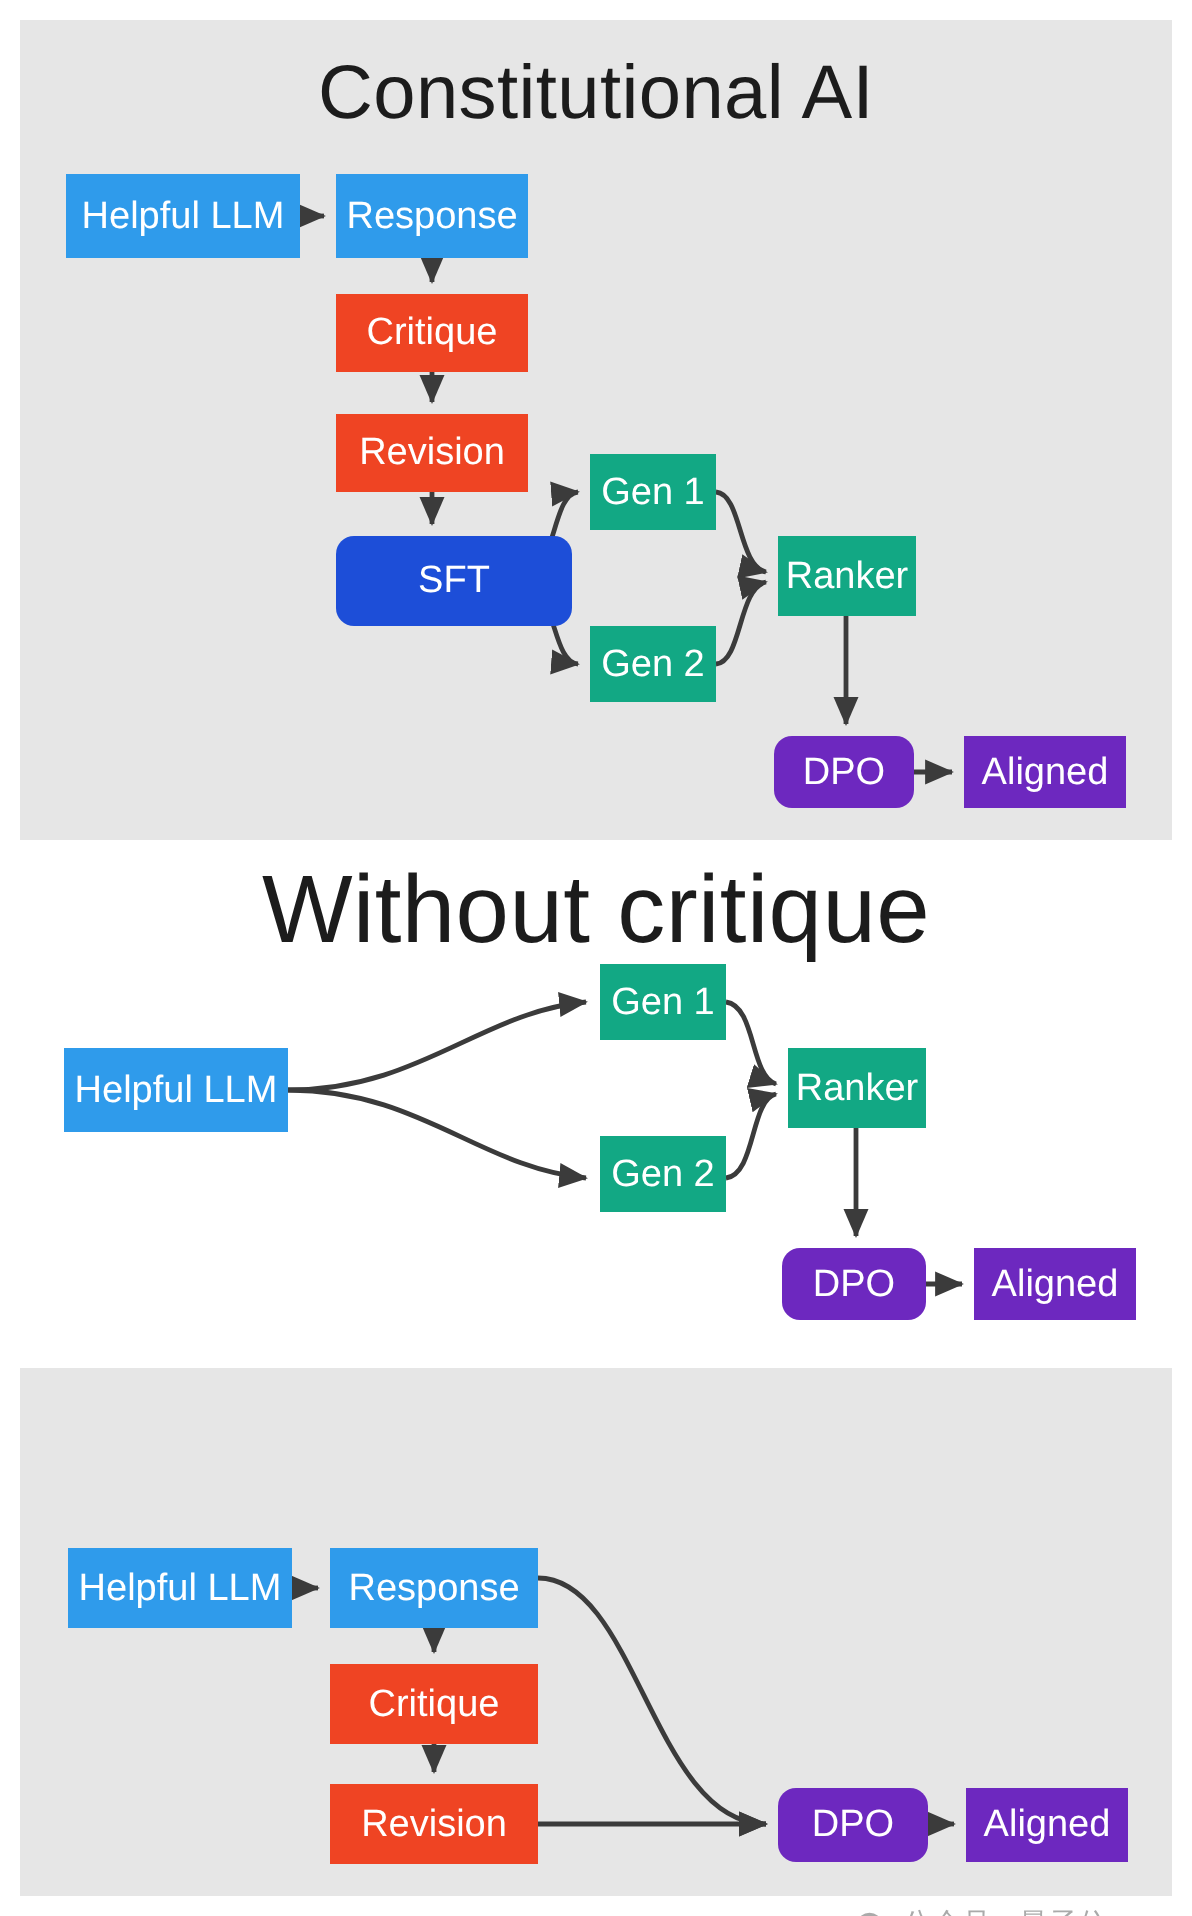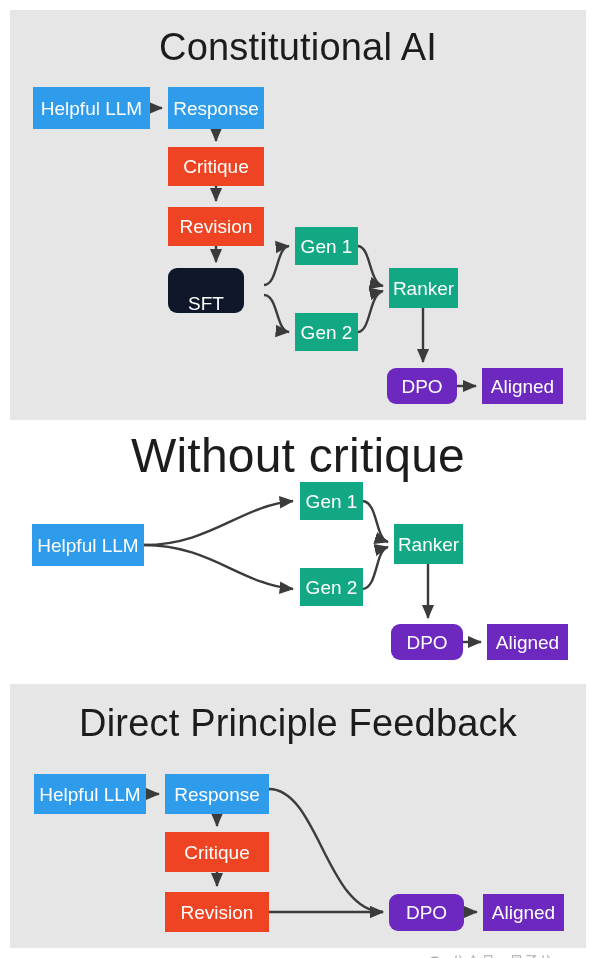--- a/index.html
+++ b/index.html
@@ -42,21 +42,20 @@
 </head>
 <body>
 
 <div id="stage">
 
   <div class="panel" style="left:10px;top:10px;width:576px;height:410px;"></div>
   <div class="panel" style="left:10px;top:684px;width:576px;height:264px;"></div>
 
   <div class="panel-title" style="left:0;top:14px;font-size:38px;margin-top:12px;">Constitutional AI</div>
   <div class="panel-title" style="left:0;top:428px;font-size:48px;">Without critique</div>
-  <div class="panel-title" style="left:0;top:702px;font-size:38px;">Direct Principle Feedback</div>
 
   <svg class="edges" viewBox="0 0 596 958">
     <defs>
       <marker id="ah" markerWidth="7" markerHeight="7" refX="5.6" refY="3" orient="auto" markerUnits="strokeWidth">
         <path d="M0,0.4 L6,3 L0,5.6 z" fill="#3b3b3b"></path>
       </marker>
     </defs>
     <g stroke="#3b3b3b" stroke-width="2.4" fill="none" marker-end="url(#ah)">
 
       <path d="M150,108 L162,108"></path>
@@ -91,21 +90,21 @@
     </div>
   <div class="node" style="left:168px;top:87px;width:96px;height:42px;background:#2f9beb;">
       <span>Response</span>
     </div>
   <div class="node" style="left:168px;top:147px;width:96px;height:39px;background:#ef4423;">
       <span>Critique</span>
     </div>
   <div class="node" style="left:168px;top:207px;width:96px;height:39px;background:#ef4423;">
       <span>Revision</span>
     </div>
-  <div class="node" style="left:168px;top:268px;width:76px;height:45px;background:#0f172a;border-radius:9px;align-items:flex-end;">
+  <div class="node" style="left:168px;top:268px;width:118px;height:45px;background:#1d4ed8;border-radius:9px;">
       <span>SFT</span>
     </div>
   <div class="node" style="left:295px;top:227px;width:63px;height:38px;background:#12a884;">
       <span>Gen 1</span>
     </div>
   <div class="node" style="left:295px;top:313px;width:63px;height:38px;background:#12a884;">
       <span>Gen 2</span>
     </div>
   <div class="node" style="left:389px;top:268px;width:69px;height:40px;background:#12a884;">
       <span>Ranker</span>

